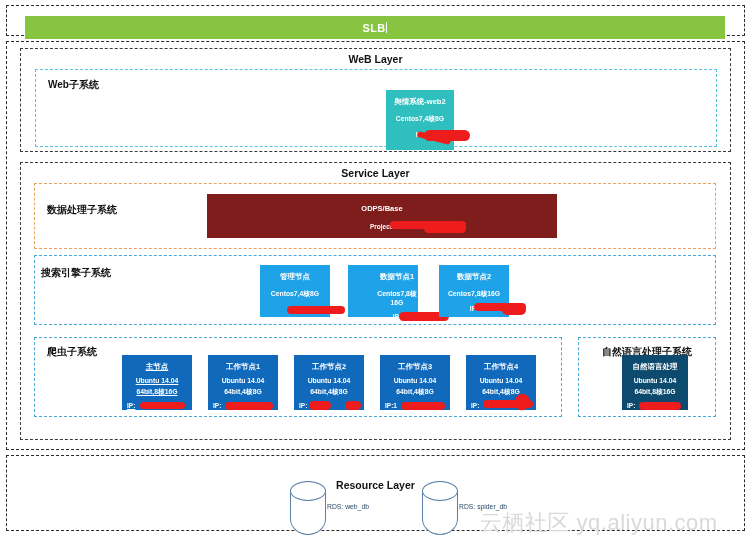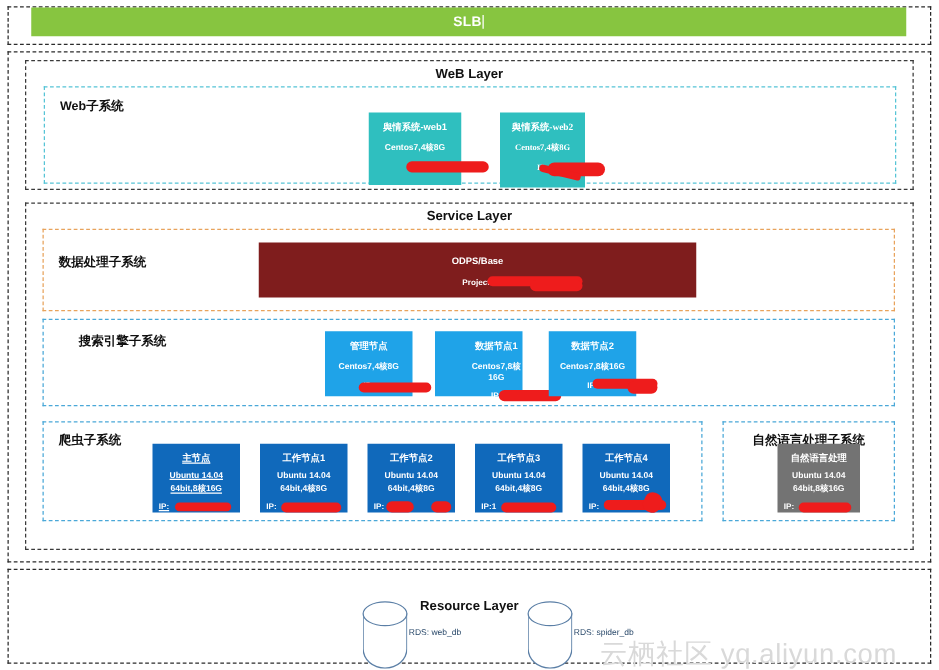--- a/index.html
+++ b/index.html
@@ -46,21 +46,21 @@
   
   .node{
     display:flex;flex-direction:column;align-items:center;
     justify-content:flex-start;padding-top:7px;
     color:#ffffff;text-align:center;line-height:1.25;
   }
   .node-teal{background:#2fbfbf;}
   .node-orange{background:#7f1d1d;}
   .node-blue-lt{background:#1fa3e8;}
   .node-blue-dk{background:#1069bb;}
-  .node-purple{background:#737373;}
+  .node-purple{background:#0c4a6e;}
 
   .node-name{font-size:7.5px;font-weight:bold;margin-bottom:9px;}
   .node-spec{font-size:6.8px;font-weight:bold;margin-bottom:2px;}
   .node-ip{font-size:6.5px;font-weight:bold;position:relative;}
 
   
   .redact{
     position:absolute;background:#ee1c1c;border-radius:6px;
   }
 
@@ -83,62 +83,57 @@
   
   .watermark{
     position:absolute;font-size:22px;color:#d9d9d9;font-weight:normal;
     white-space:nowrap;letter-spacing:.5px;
   }
 </style>
 </head>
 <body>
 
 <div class="abs frame-outer" style="left:6px;top:5px;width:739px;height:31px;">
-  <div class="abs slb-bar" style="left:18px;top:0;width:700px;height:23px;">
+  <div class="abs slb-bar" style="left:18px;top:10px;width:700px;height:23px;">
     <span class="slb-text">SLB</span>
       <span class="slb-caret"></span>
   </div>
 </div>
 
 <div class="abs frame-outer" style="left:6px;top:41px;width:739px;height:409px;"></div>
 
 <div class="abs frame-layer" style="left:20px;top:48px;width:711px;height:104px;">
   <div class="layer-title" style="margin-top:4px;">WeB Layer</div>
 
   <div class="abs frame-sub-cyan" style="left:14px;top:20px;width:682px;height:78px;">
     <div class="sub-title" style="position:absolute;left:12px;top:8px;">Web子系统</div>
   </div>
 
-  <div class="abs node node-teal" style="left:274px;top:41px;width:74px;height:58px;">
-    <div class="node-name">舆情系统-web1</div>
-    <div class="node-spec">Centos7,4核8G</div>
-    <div class="node-ip" style="margin-top:5px;">IP:<span class="redact" style="left:-3px;top:-2px;width:66px;height:9px;"></span></div>
-  </div>
-
-  <div class="abs node node-teal" style="left:379px;top:41px;width:68px;height:60px;font-family:Liberation Serif, serif;">
+
+  <div class="abs node node-teal" style="left:365px;top:41px;width:68px;height:60px;">
     <div class="node-name">舆情系统-web2</div>
     <div class="node-spec">Centos7,4核8G</div>
     <div class="node-ip" style="margin-top:5px;">IP:<span class="redact" style="left:8px;top:-1px;width:46px;height:11px;"></span><span class="redact" style="left:1px;top:4px;width:34px;height:6px;transform:rotate(14deg);"></span></div>
   </div>
 </div>
 
 <div class="abs frame-layer" style="left:20px;top:162px;width:711px;height:278px;">
   <div class="layer-title" style="margin-top:4px;">Service Layer</div>
 </div>
 
 <div class="abs frame-sub-orange" style="left:34px;top:183px;width:682px;height:66px;">
   <div class="sub-title" style="position:absolute;left:12px;top:19px;">数据处理子系统</div>
 </div>
 <div class="abs node node-orange" style="left:207px;top:194px;width:350px;height:44px;padding-top:10px;">
   <div class="node-name" style="margin-bottom:10px;">ODPS/Base</div>
   <div class="node-ip">Project:<span class="redact" style="left:20px;top:-2px;width:76px;height:8px;"></span><span class="redact" style="left:54px;top:1px;width:42px;height:9px;"></span></div>
 </div>
 
 <div class="abs frame-sub-blue" style="left:34px;top:255px;width:682px;height:70px;">
-  <div class="sub-title" style="position:absolute;left:28px;top:10px;">搜索引擎子系统</div>
+  <div class="sub-title" style="position:absolute;left:6px;top:10px;">搜索引擎子系统</div>
 </div>
 <div class="abs node node-blue-lt" style="left:260px;top:265px;width:70px;height:52px;">
   <div class="node-name">管理节点</div>
   <div class="node-spec">Centos7,4核8G</div>
   <div class="node-ip" style="margin-top:4px;">IP:<span class="redact" style="left:-4px;top:1px;width:58px;height:8px;"></span></div>
 </div>
 <div class="abs node node-blue-lt" style="left:348px;top:265px;width:70px;height:52px;padding-left:28px;">
   <div class="node-name">数据节点1</div>
   <div class="node-spec">Centos7,8核16G</div>
   <div class="node-ip" style="margin-top:4px;">IP:<span class="redact" style="left:6px;top:-1px;width:50px;height:9px;"></span></div>

